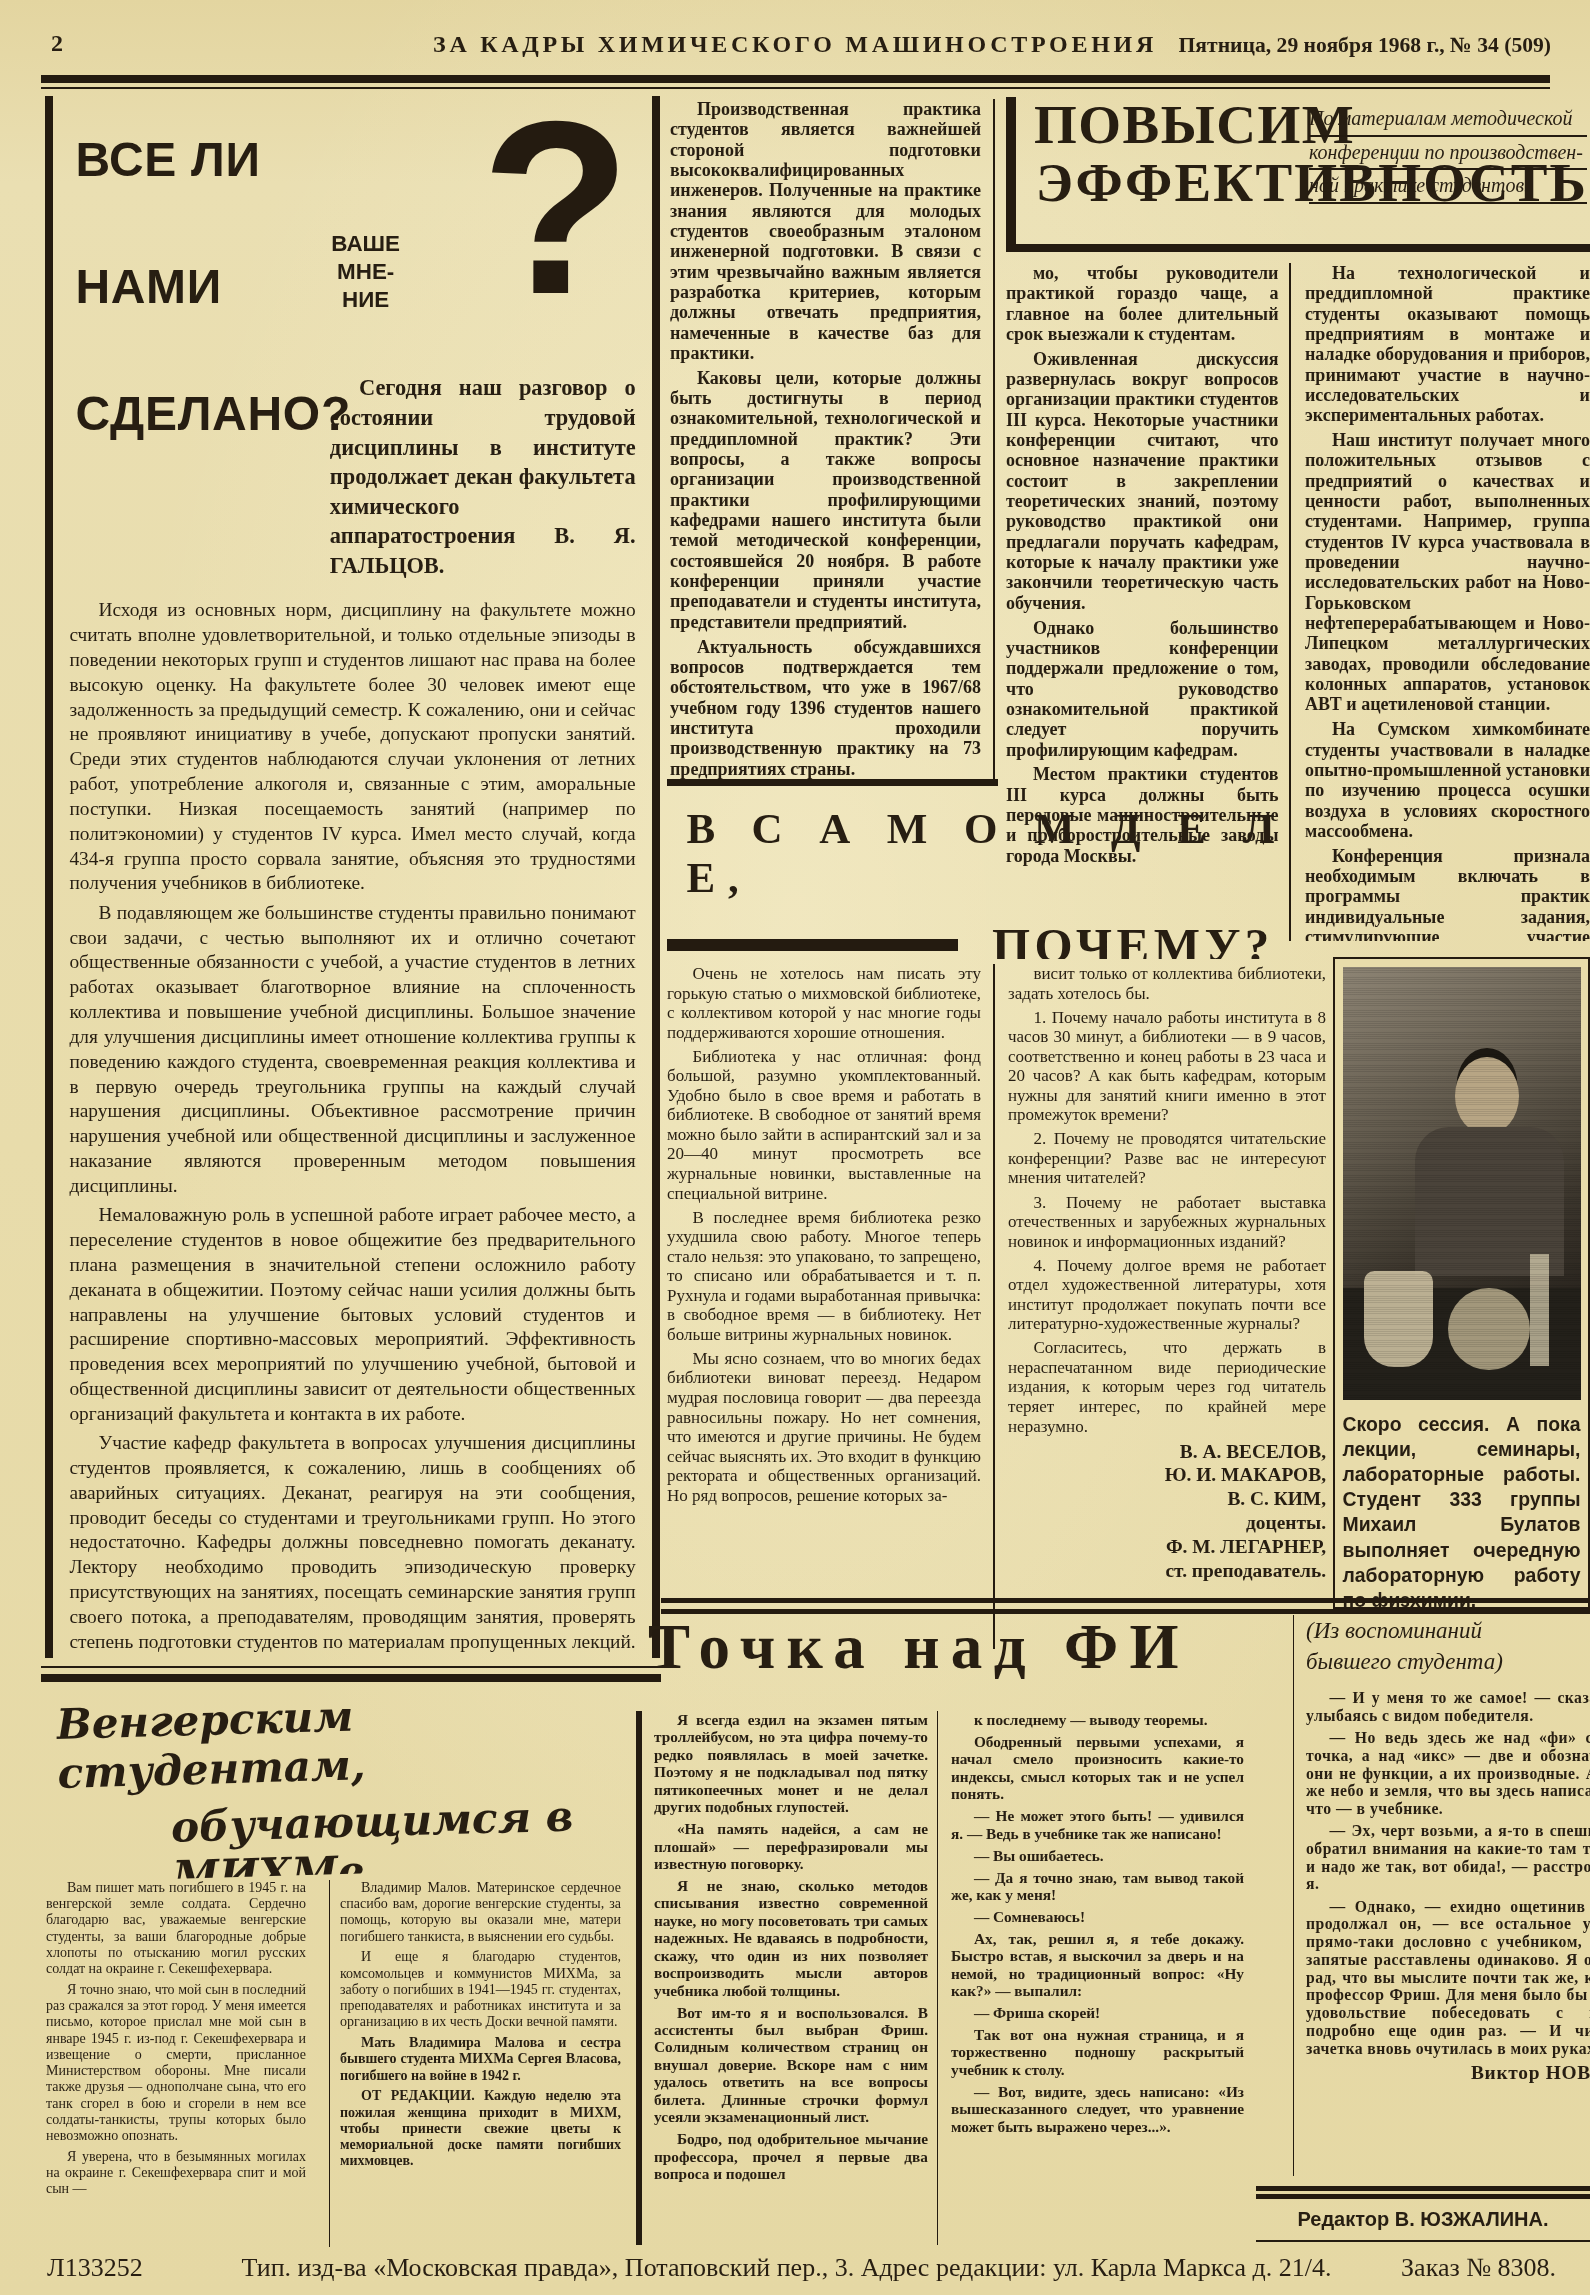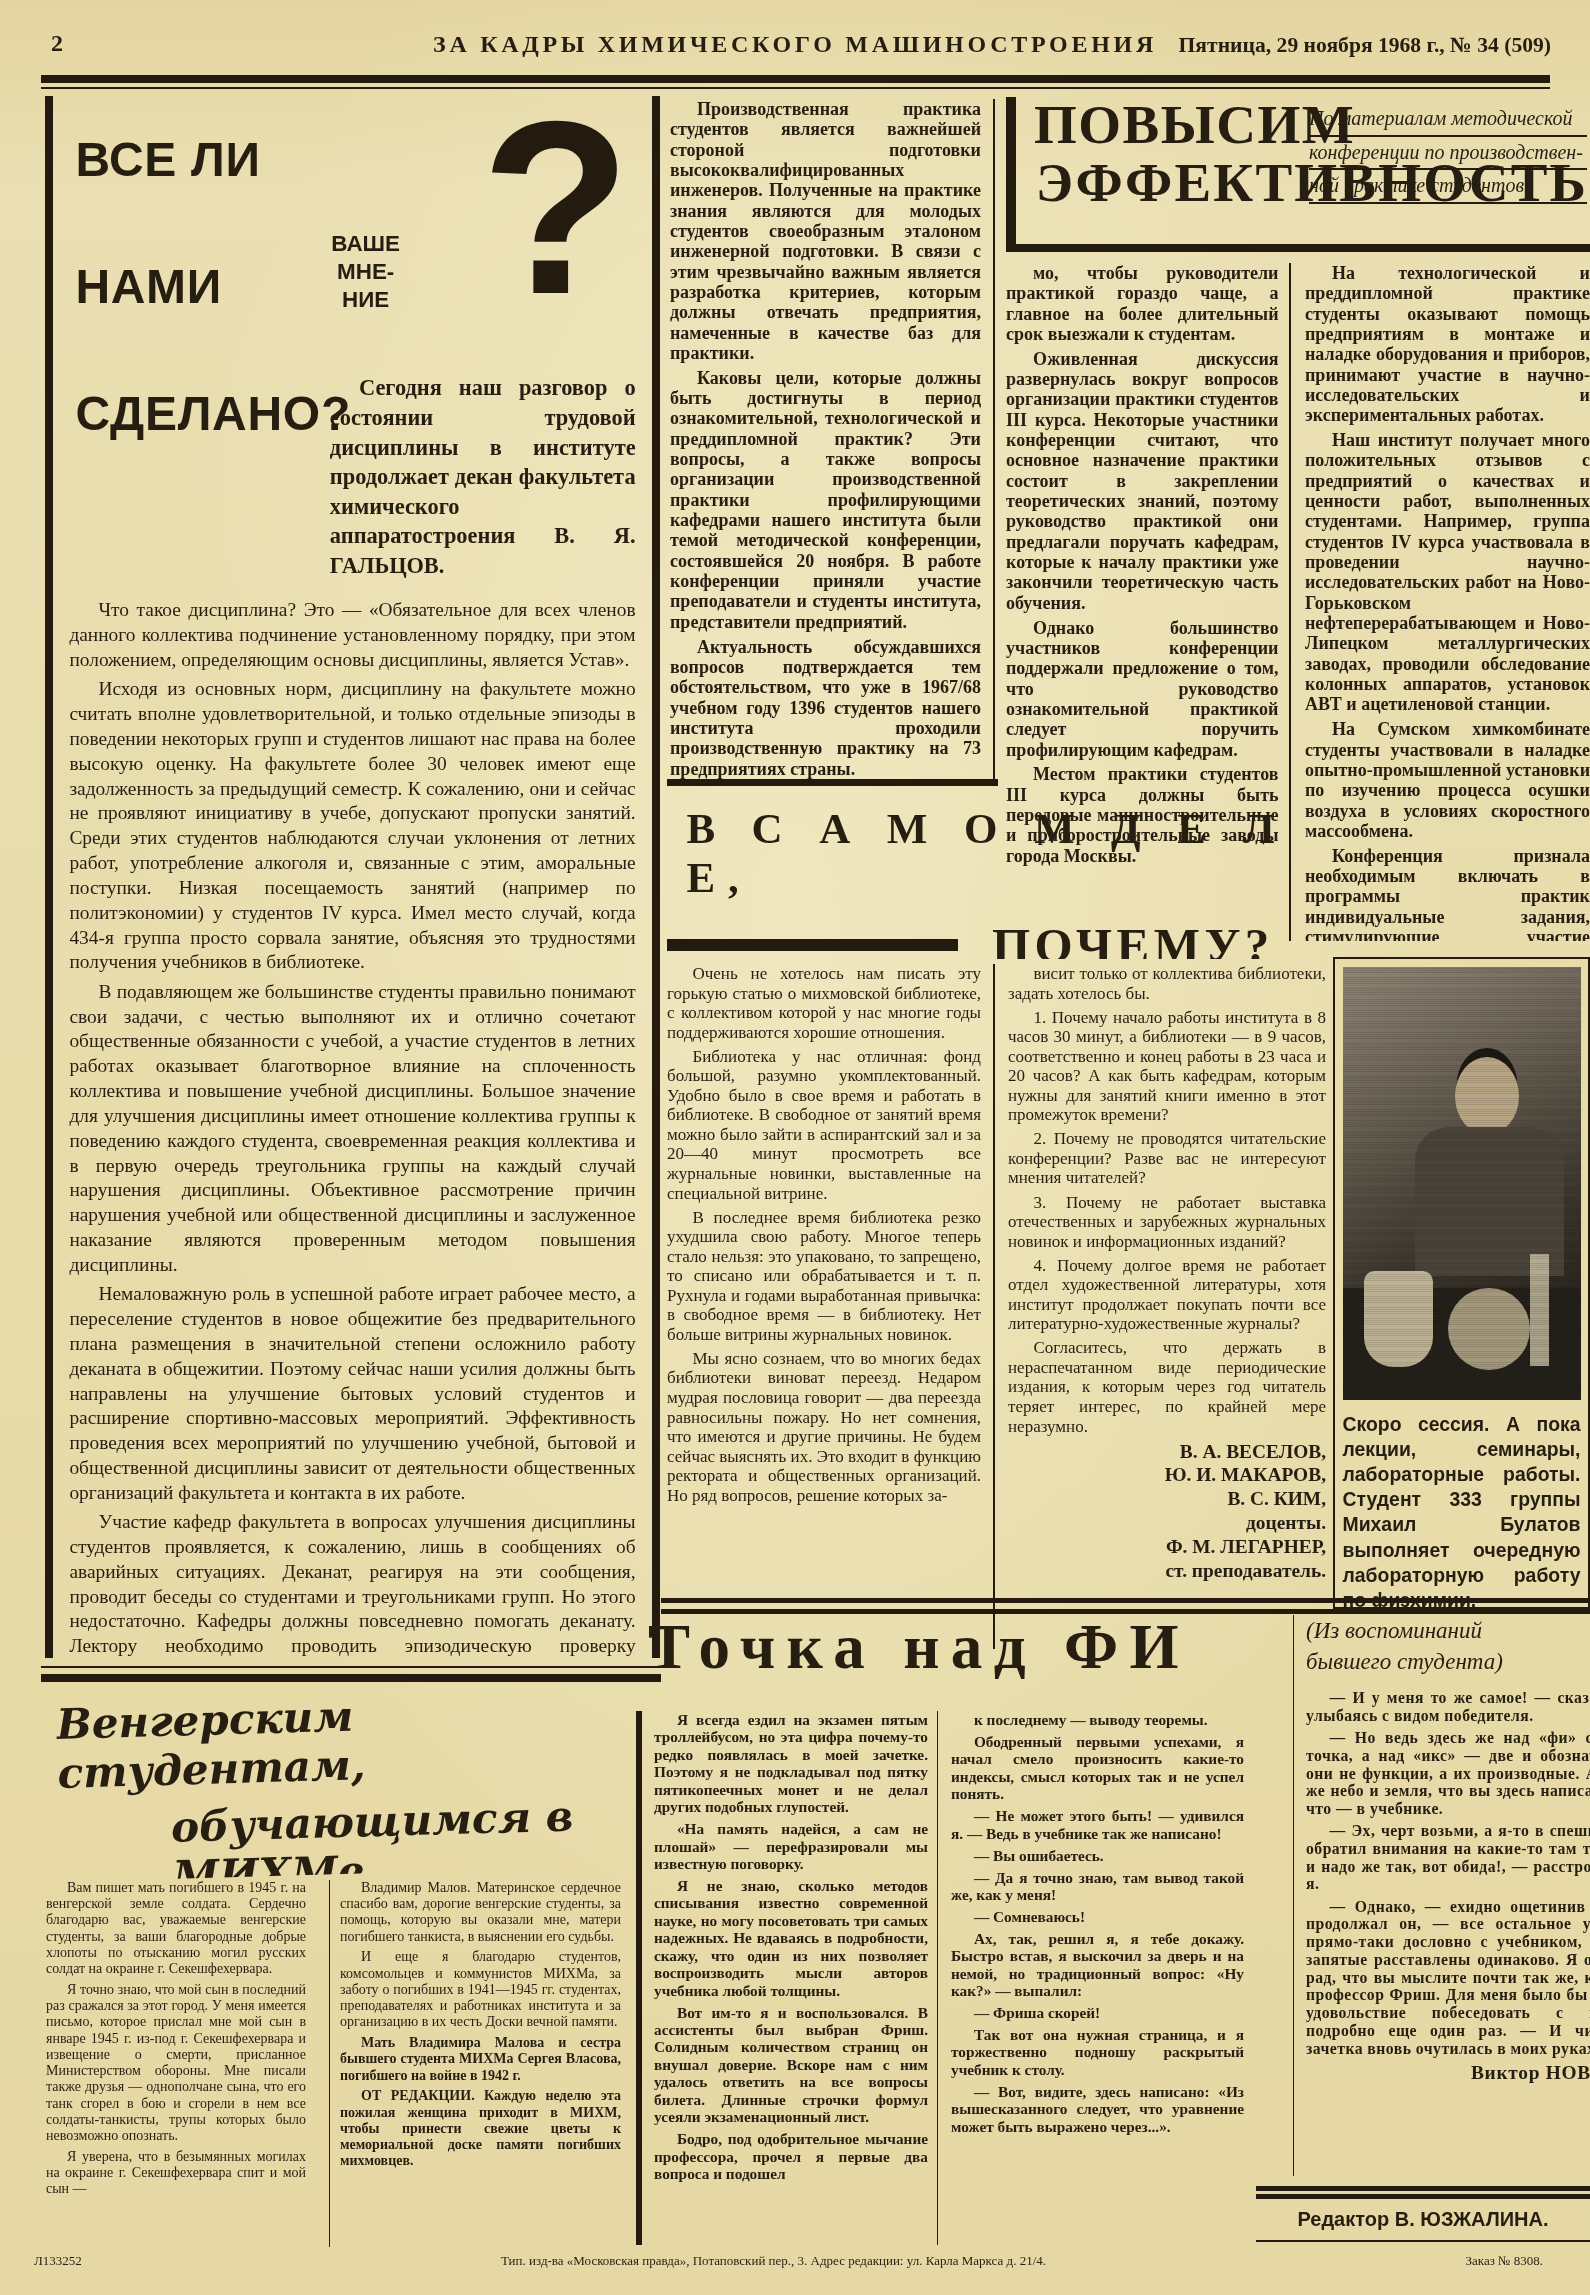--- a/index.html
+++ b/index.html
@@ -94,21 +94,21 @@
   .kicker3 p{text-indent:0;margin:0;text-align:left;}
   .a5c3 .dlg{font-weight:bold;font-size:15.7px;line-height:1.13;letter-spacing:0.03em;}
   .signovik{text-align:right;font-weight:bold;font-size:19.4px;margin-top:4.5px;letter-spacing:0.7px;}
   .editor{left:1256px;top:2186px;width:334px;}
   .edbar1{height:4.5px;background:#241b10;}
   .edbar2{height:4.5px;background:#241b10;margin-top:3.7px;}
   .edname{text-align:center;font-family:"Liberation Sans",sans-serif;font-weight:bold;font-size:20px;margin:9px 0;}
   .edbar3{height:2.2px;background:#241b10;}
 
   
-  .footer{left:34px;top:2253px;width:1509px;display:flex;align-items:baseline;font-size:13px;}
+  .footer{left:47px;top:2253px;width:1509px;display:flex;align-items:baseline;font-size:26px;}
   .f-left{width:149px;}
   .f-center{flex:1;text-align:center;}
   .f-right{width:179px;text-align:right;}
 </style>
 </head>
 <body>
 
 <div class="page">
 
   <div class="abs pagenum" data-bind="header.page_number">2</div>
@@ -132,21 +132,20 @@
               <p>МНЕ-</p>
               <p>НИЕ</p>
             </div>
         </div>
         <div class="a1intro">
           <p data-bind="article_discipline.intro">Сегодня наш разговор о состоянии трудовой дисциплины в институте продолжает декан факультета химического аппаратостроения В. Я. ГАЛЬЦОВ.</p>
         </div>
       </div>
     </div>
     <div class="a1body" data-bind-list="article_discipline.paragraphs">
-        <p>Что такое дисциплина? Это — «Обязательное для всех членов данного коллектива подчинение установленному порядку, при этом положением, определяющим основы дисциплины, является Устав».</p>
         <p>Исходя из основных норм, дисциплину на факультете можно считать вполне удовлетворительной, и только отдельные эпизоды в поведении некоторых групп и студентов лишают нас права на более высокую оценку. На факультете более 30 человек имеют еще задолженность за предыдущий семестр. К сожалению, они и сейчас не проявляют инициативу в учебе, допускают пропуски занятий. Среди этих студентов наблюдаются случаи уклонения от летних работ, употребление алкоголя и, связанные с этим, аморальные поступки. Низкая посещаемость занятий (например по политэкономии) у студентов IV курса. Имел место случай, когда 434-я группа просто сорвала занятие, объясняя это трудностями получения учебников в библиотеке.</p>
         <p>В подавляющем же большинстве студенты правильно понимают свои задачи, с честью выполняют их и отлично сочетают общественные обязанности с учебой, а участие студентов в летних работах оказывает благотворное влияние на сплоченность коллектива и повышение учебной дисциплины. Большое значение для улучшения дисциплины имеет отношение коллектива группы к поведению каждого студента, своевременная реакция коллектива и в первую очередь треугольника группы на каждый случай нарушения дисциплины. Объективное рассмотрение причин нарушения учебной или общественной дисциплины и заслуженное наказание являются проверенным методом повышения дисциплины.</p>
         <p>Немаловажную роль в успешной работе играет рабочее место, а переселение студентов в новое общежитие без предварительного плана размещения в значительной степени осложнило работу деканата в общежитии. Поэтому сейчас наши усилия должны быть направлены на улучшение бытовых условий студентов и расширение спортивно-массовых мероприятий. Эффективность проведения всех мероприятий по улучшению учебной, бытовой и общественной дисциплины зависит от деятельности общественных организаций факультета и контакта в их работе.</p>
         <p>Участие кафедр факультета в вопросах улучшения дисциплины студентов проявляется, к сожалению, лишь в сообщениях об аварийных ситуациях. Деканат, реагируя на эти сообщения, проводит беседы со студентами и треугольниками групп. Но этого недостаточно. Кафедры должны повседневно помогать деканату. Лектору необходимо проводить эпизодическую проверку присутствующих на занятиях, посещать семинарские занятия групп своего потока, а преподавателям, проводящим занятия, проверять степень подготовки студентов по материалам пропущенных лекций. Подобная взаимосвязь значительно повысила бы успех семинарских занятий и снизила бы случаи безнаказанных и неоправданных пропусков.</p>
       </div>
   </div>
 
   <div class="abs a2c1 bcol" data-bind-list="article_effectiveness.col1">
       <p>Производственная практика студентов является важнейшей стороной подготовки высококвалифицированных инженеров. Полученные на практике знания являются для молодых студентов своеобразным эталоном инженерной подготовки. В связи с этим чрезвычайно важным является разработка критериев, которым должны отвечать предприятия, намеченные в качестве баз для практики.</p>
       <p>Каковы цели, которые должны быть достигнуты в период ознакомительной, технологической и преддипломной практик? Эти вопросы, а также вопросы организации производственной практики профилирующими кафедрами нашего института были темой методической конференции, состоявшейся 20 ноября. В работе конференции приняли участие преподаватели и студенты института, представители предприятий.</p>

